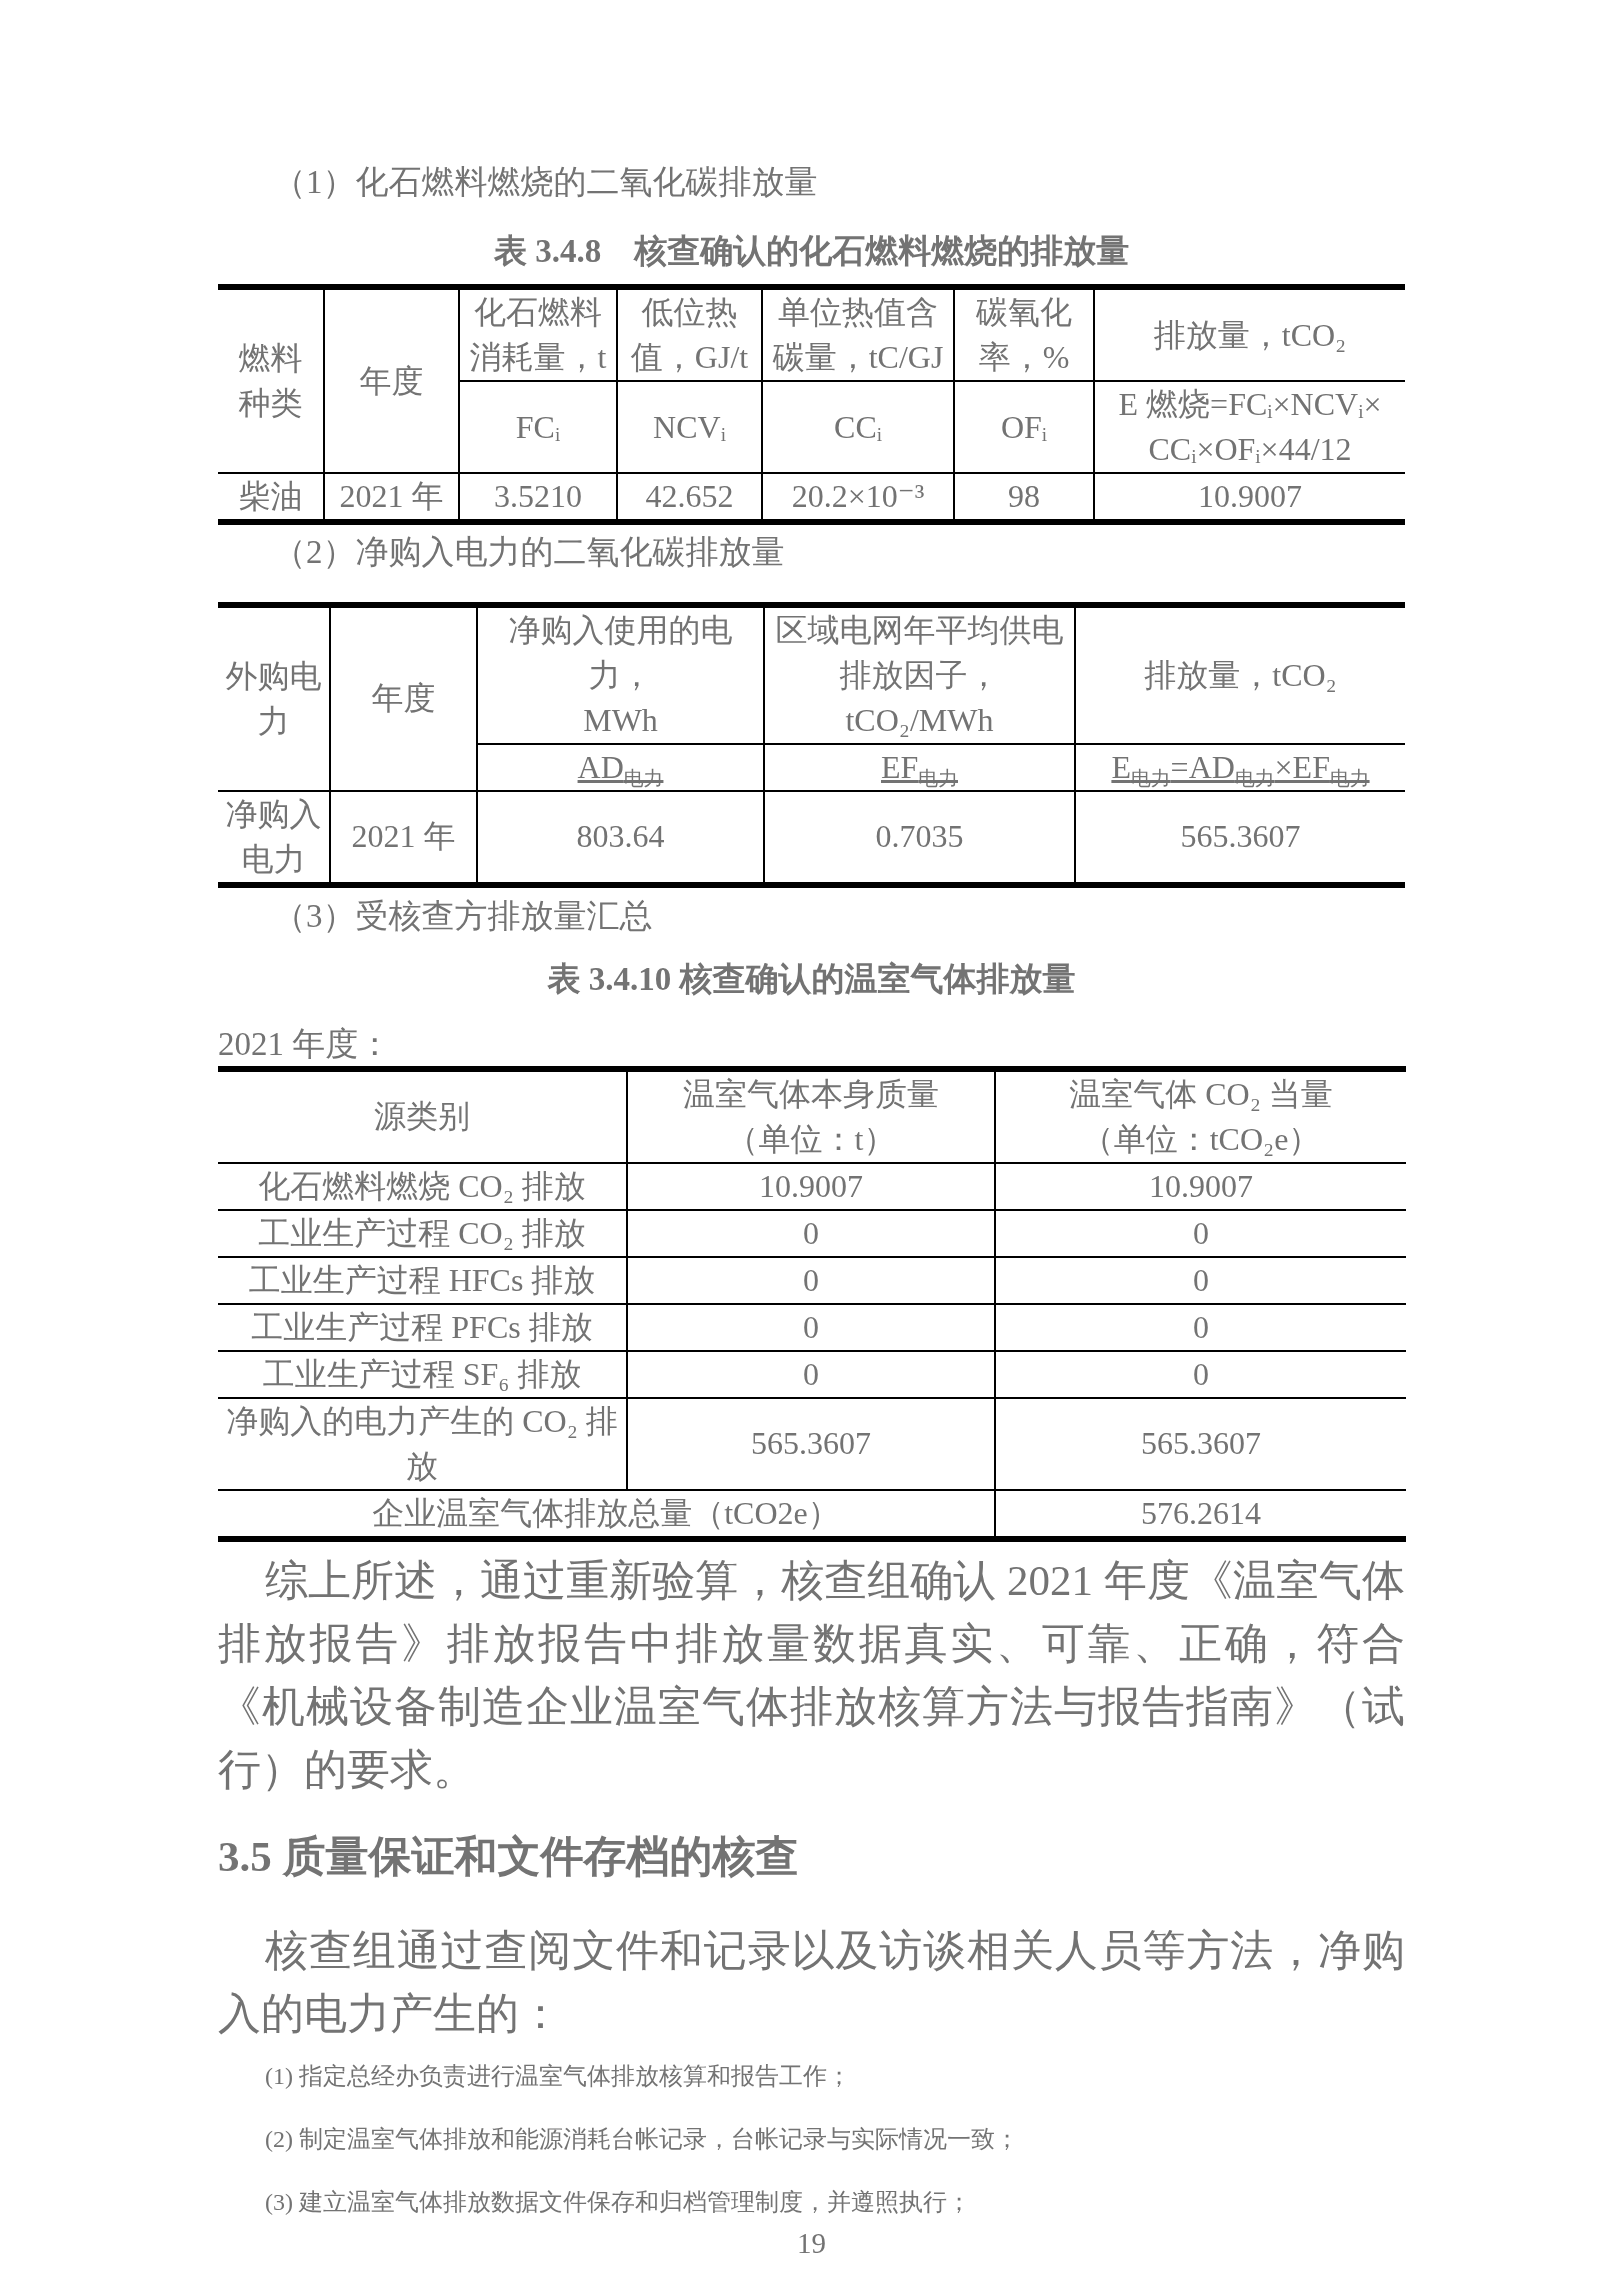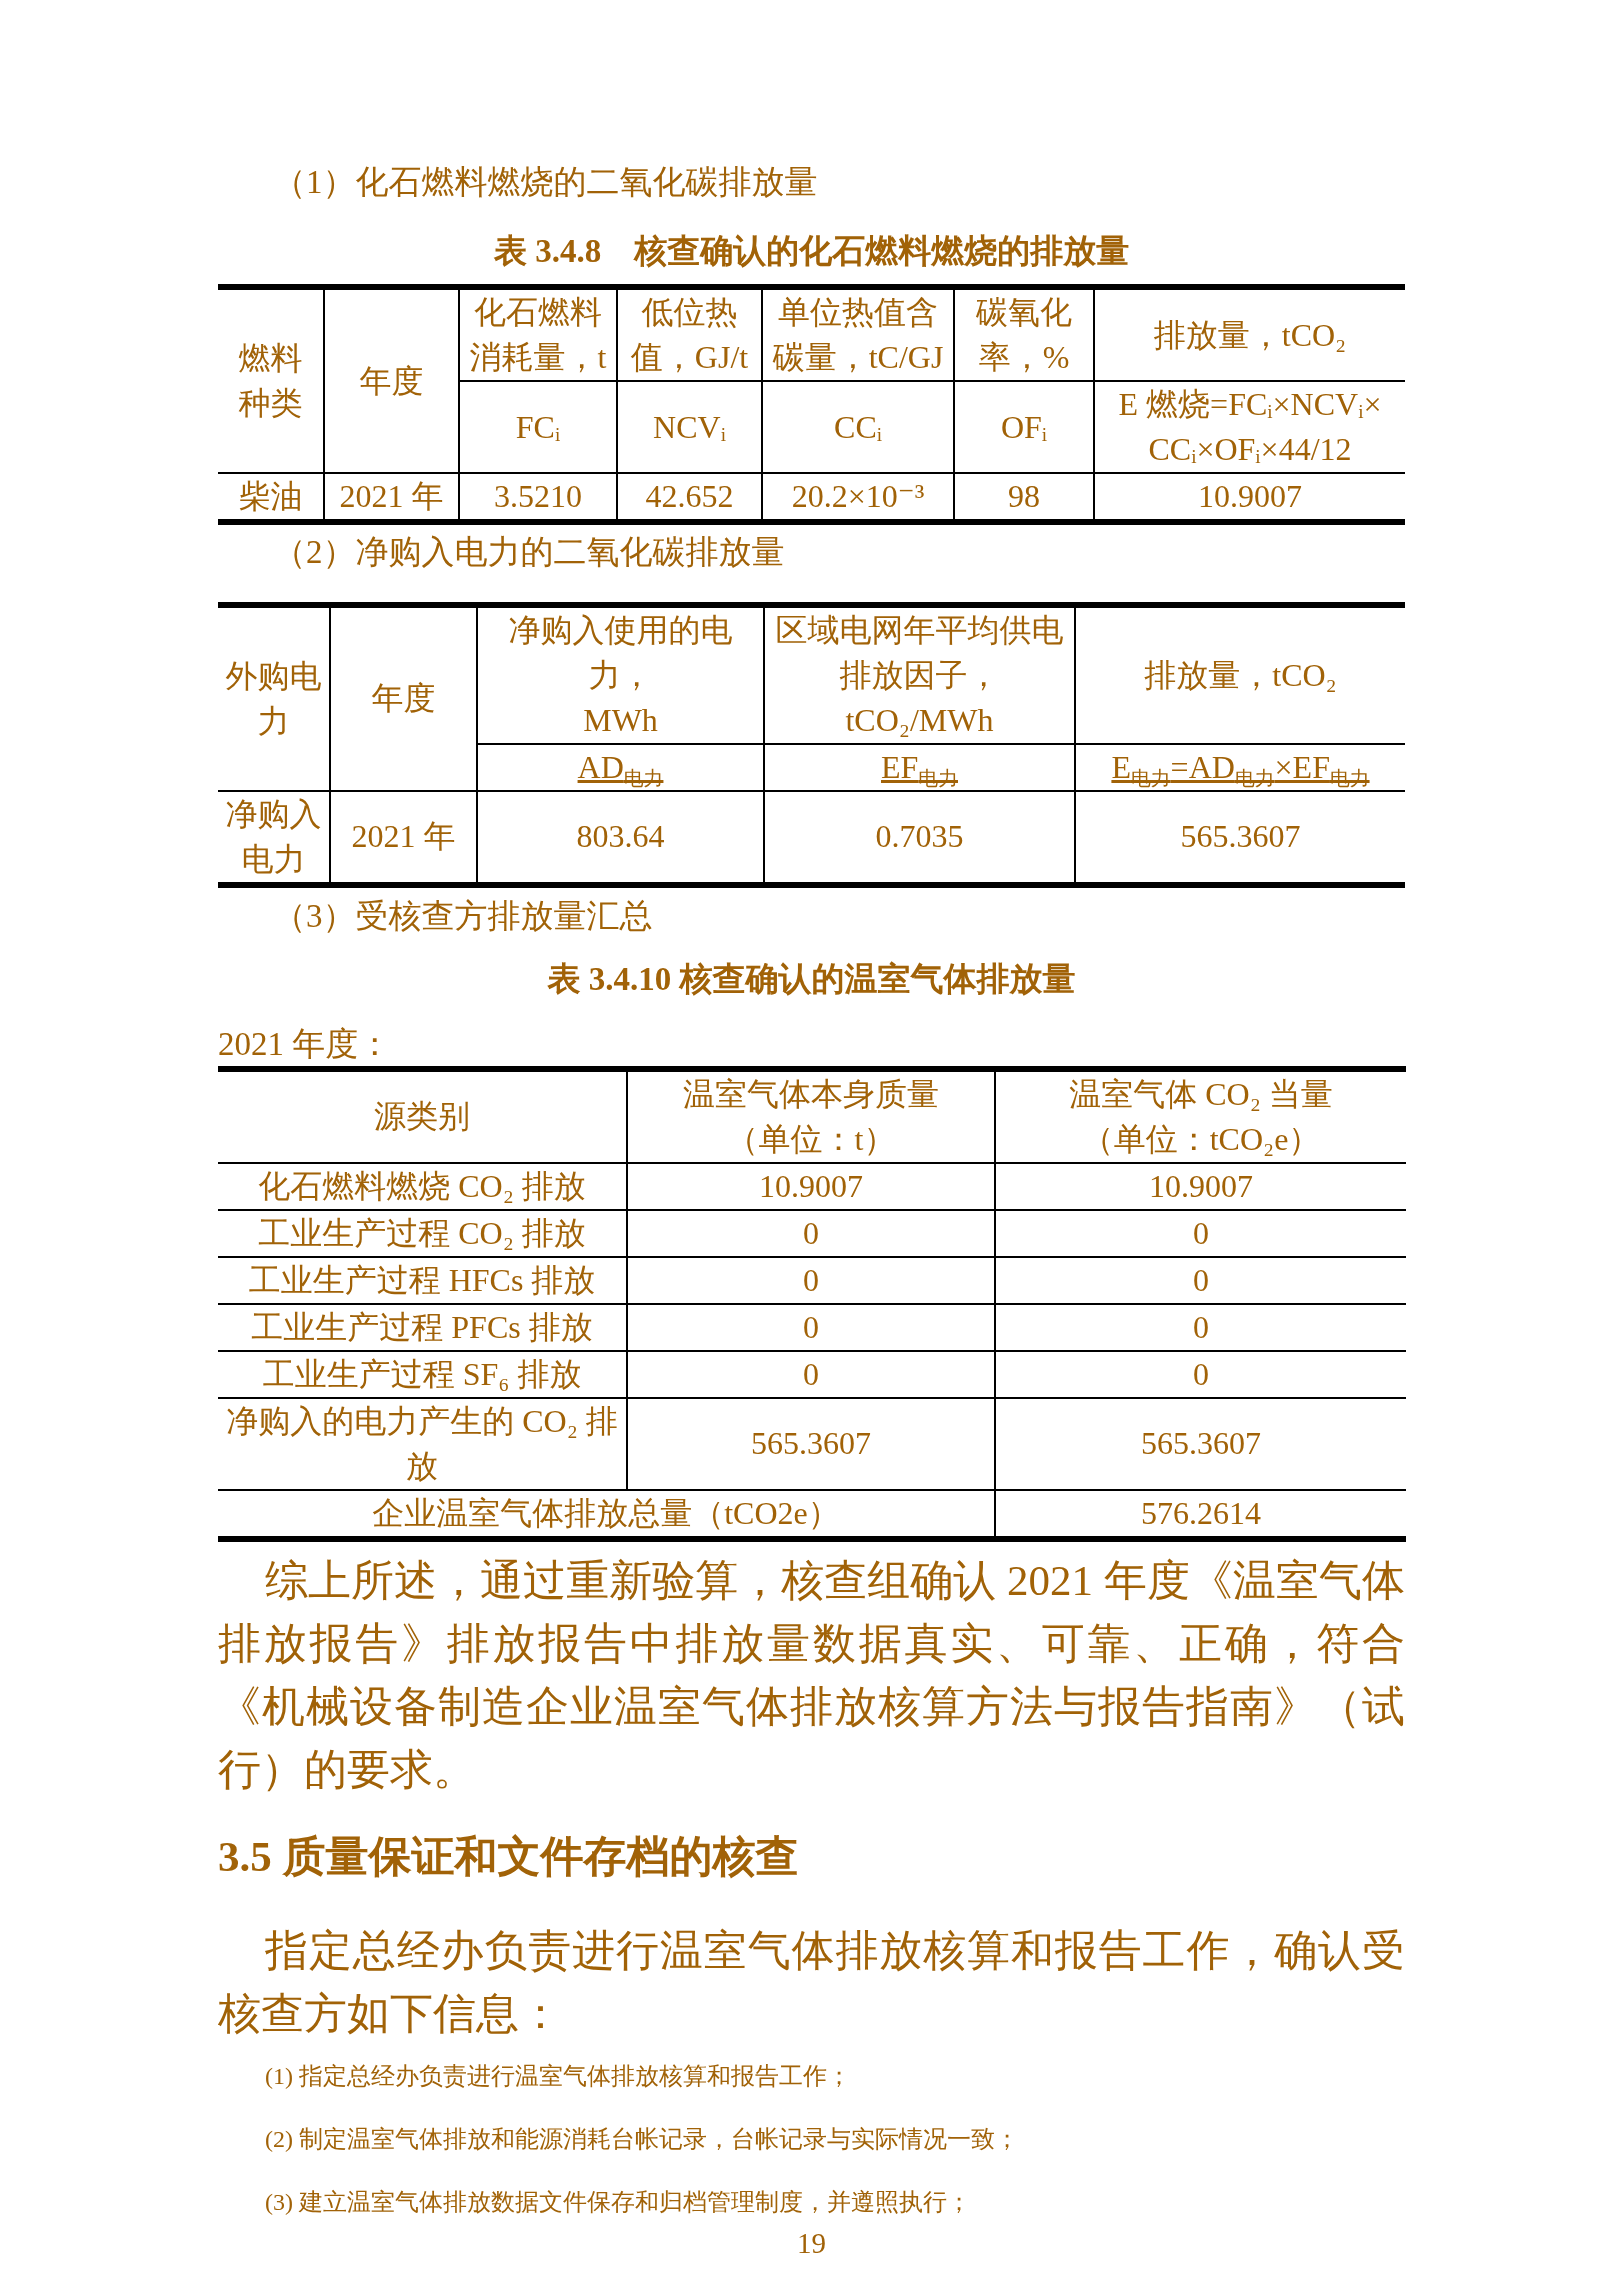--- a/index.html
+++ b/index.html
@@ -1,19 +1,19 @@
 <!DOCTYPE html>
 <html><head>
 <meta charset="utf-8">
 <style>
   html,body{margin:0;padding:0;background:#ffffff;}
   .page{
     position:relative;
     width:1621px;height:2293px;
-    background:#ffffff;color:#a16207;
+    background:#ffffff;color:#737373;
     font-family:"Liberation Serif","DejaVu Serif",serif;
     overflow:hidden;
   }
   .content{position:absolute;left:218px;top:0;width:1187px;}
   .minor-heading{font-size:33px;line-height:43px;text-indent:55px;font-weight:normal;margin:0;}
   .tbl-title{font-size:33px;line-height:43px;font-weight:bold;text-align:center;margin:0;}
   .year-line{font-size:33px;line-height:43px;margin:0;}
   .body-text{font-size:43px;line-height:63px;text-align:justify;text-indent:47px;margin:0;}
   .list-item{font-size:24px;line-height:63px;text-indent:47px;margin:0;}
   .section-heading{font-size:43px;line-height:55px;font-weight:bold;margin:0;}
@@ -204,21 +204,21 @@
           <td colspan="2">企业温室气体排放总量（tCO2e）</td>
           <td>576.2614</td>
         </tr>
       </tbody>
     </table>
 
     <p id="para1" class="body-text">综上所述，通过重新验算，核查组确认 2021 年度《温室气体排放报告》排放报告中排放量数据真实、可靠、正确，符合《机械设备制造企业温室气体排放核算方法与报告指南》（试行）的要求。</p>
 
     <h2 id="h35" class="section-heading">3.5 质量保证和文件存档的核查</h2>
 
-    <p id="para2" class="body-text">指定总经办负责进行温室气体排放核算和报告工作，确认受核查方如下信息：</p>
+    <p id="para2" class="body-text">核查组通过查阅文件和记录以及访谈相关人员等方法，净购入的电力产生的：</p>
 
     <p class="list-item">(1) 指定总经办负责进行温室气体排放核算和报告工作；</p>
     <p class="list-item">(2) 制定温室气体排放和能源消耗台帐记录，台帐记录与实际情况一致；</p>
     <p class="list-item">(3) 建立温室气体排放数据文件保存和归档管理制度，并遵照执行；</p>
 
     <p id="page-num" class="page-number">19</p>
 
   </div>
 </div>
 

